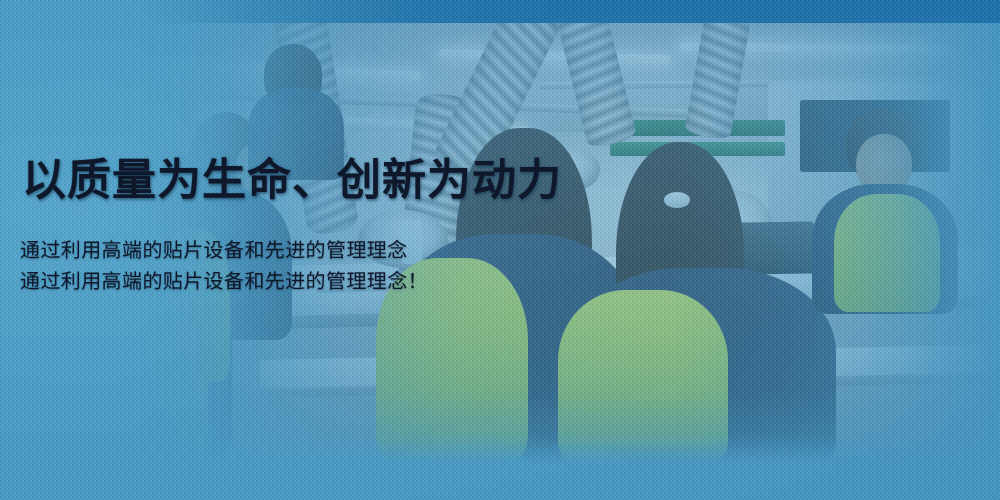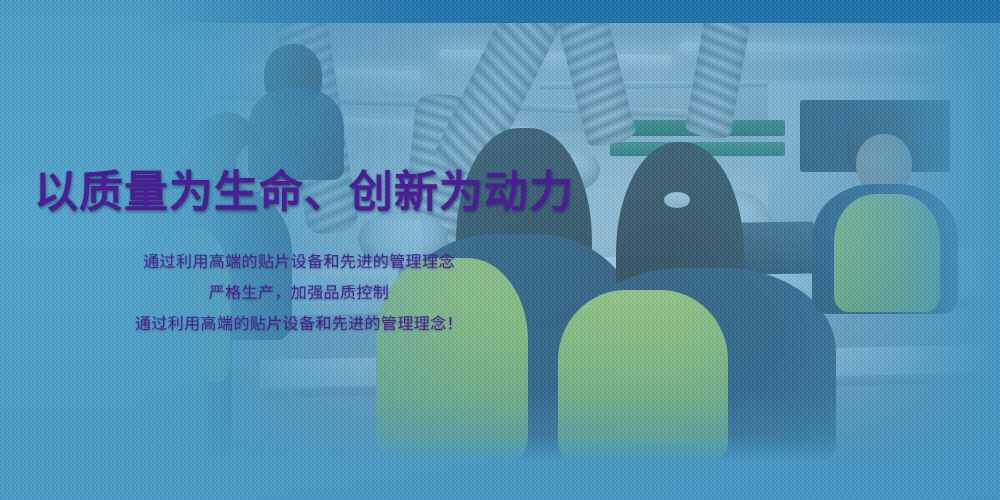--- a/index.html
+++ b/index.html
@@ -141,51 +141,50 @@
       repeating-linear-gradient(45deg,  rgba(255,255,255,.055) 0 1px, rgba(0,0,0,0) 1px 4px),
       repeating-linear-gradient(-45deg, rgba(0,0,0,.055)      0 1px, rgba(0,0,0,0) 1px 4px);
     background-size: 4px 4px, 4px 4px;
     pointer-events:none;
   }
 
   
   .copy { position:absolute; left:18px; top:150px; width:560px; }
 
   .headline {
-    margin:16px;
+    margin:4px;
     font-size:44px;
     line-height:52px;
     font-weight:bold;
-    color:#4c1d95;
+    color:#0f172a;
     letter-spacing:1px;
     text-shadow: 1px 2px 3px rgba(20,55,80,.55), 0 0 2px rgba(20,55,80,.35);
     white-space:nowrap;
   }
 
   .subhead {
     margin:4px 0 0 2px;
     font-size:17px;
     line-height:20px;
     font-weight:bold;
     color:#d9e04f;
     letter-spacing:1.3px;
     white-space:nowrap;
     text-shadow: 0 1px 2px rgba(20,55,80,.40);
   }
 
   .bodylines { margin-top:34px; }
   .bodyline {
     margin:0 0 11px 2px;
-    font-size:16px;
+    font-size:20px;
     line-height:20px;
-    color:#4c1d95;
+    color:#0f172a;
     letter-spacing:.4px;
     white-space:nowrap;
     text-shadow: 0 1px 2px rgba(20,55,80,.48);
-    text-align: center;
   }
   .bodyline:last-child { margin-bottom:0; }
 </style>
 </head>
 <body>
 
 <div id="banner">
 
   <div class="base-blue"></div>
 
@@ -276,19 +275,18 @@
 
   <div class="texture"></div>
 
   <div class="copy">
 
     <h1 class="headline">以质量为生命、创新为动力</h1>
 
 
     <div class="bodylines">
       <p class="bodyline">通过利用高端的贴片设备和先进的管理理念</p>
-      <p class="bodyline">严格生产，加强品质控制</p>
       <p class="bodyline">通过利用高端的贴片设备和先进的管理理念！</p>
     </div>
 
   </div>
 
 </div>
 
 </body></html>

